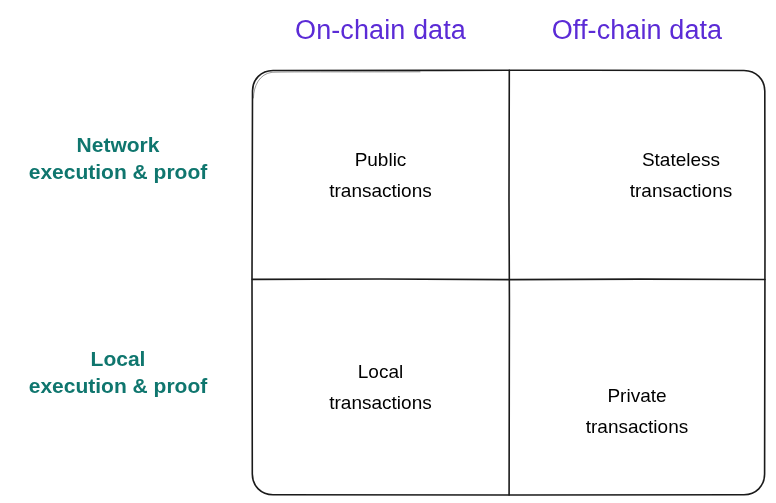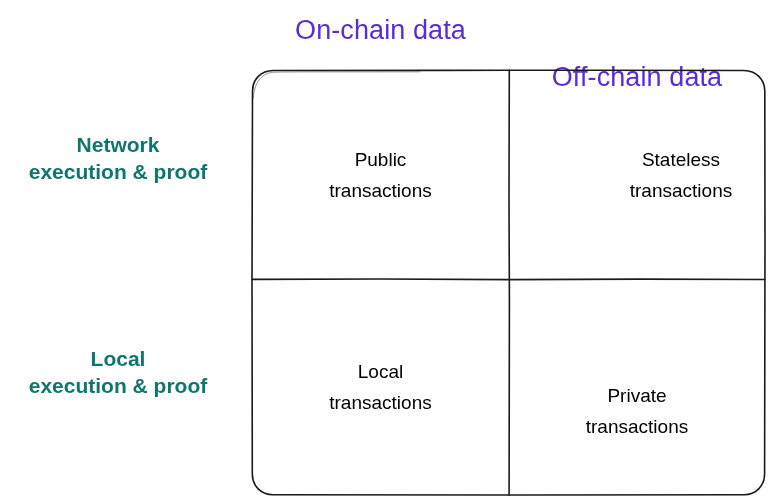--- a/index.html
+++ b/index.html
@@ -37,21 +37,20 @@
   }
   #col-header-onchain {
     left: 252px;
     width: 257px;
     top: 17px;
   }
   #col-header-offchain {
     left: 509px;
     width: 256px;
     top: 17px;
-    margin-top: 47px;
   }
 
   
   .row-label {
     position: absolute;
     left: 0px;
     width: 236px;
     color: #0f766e;
     font-size: 21px;
     line-height: 27px;

